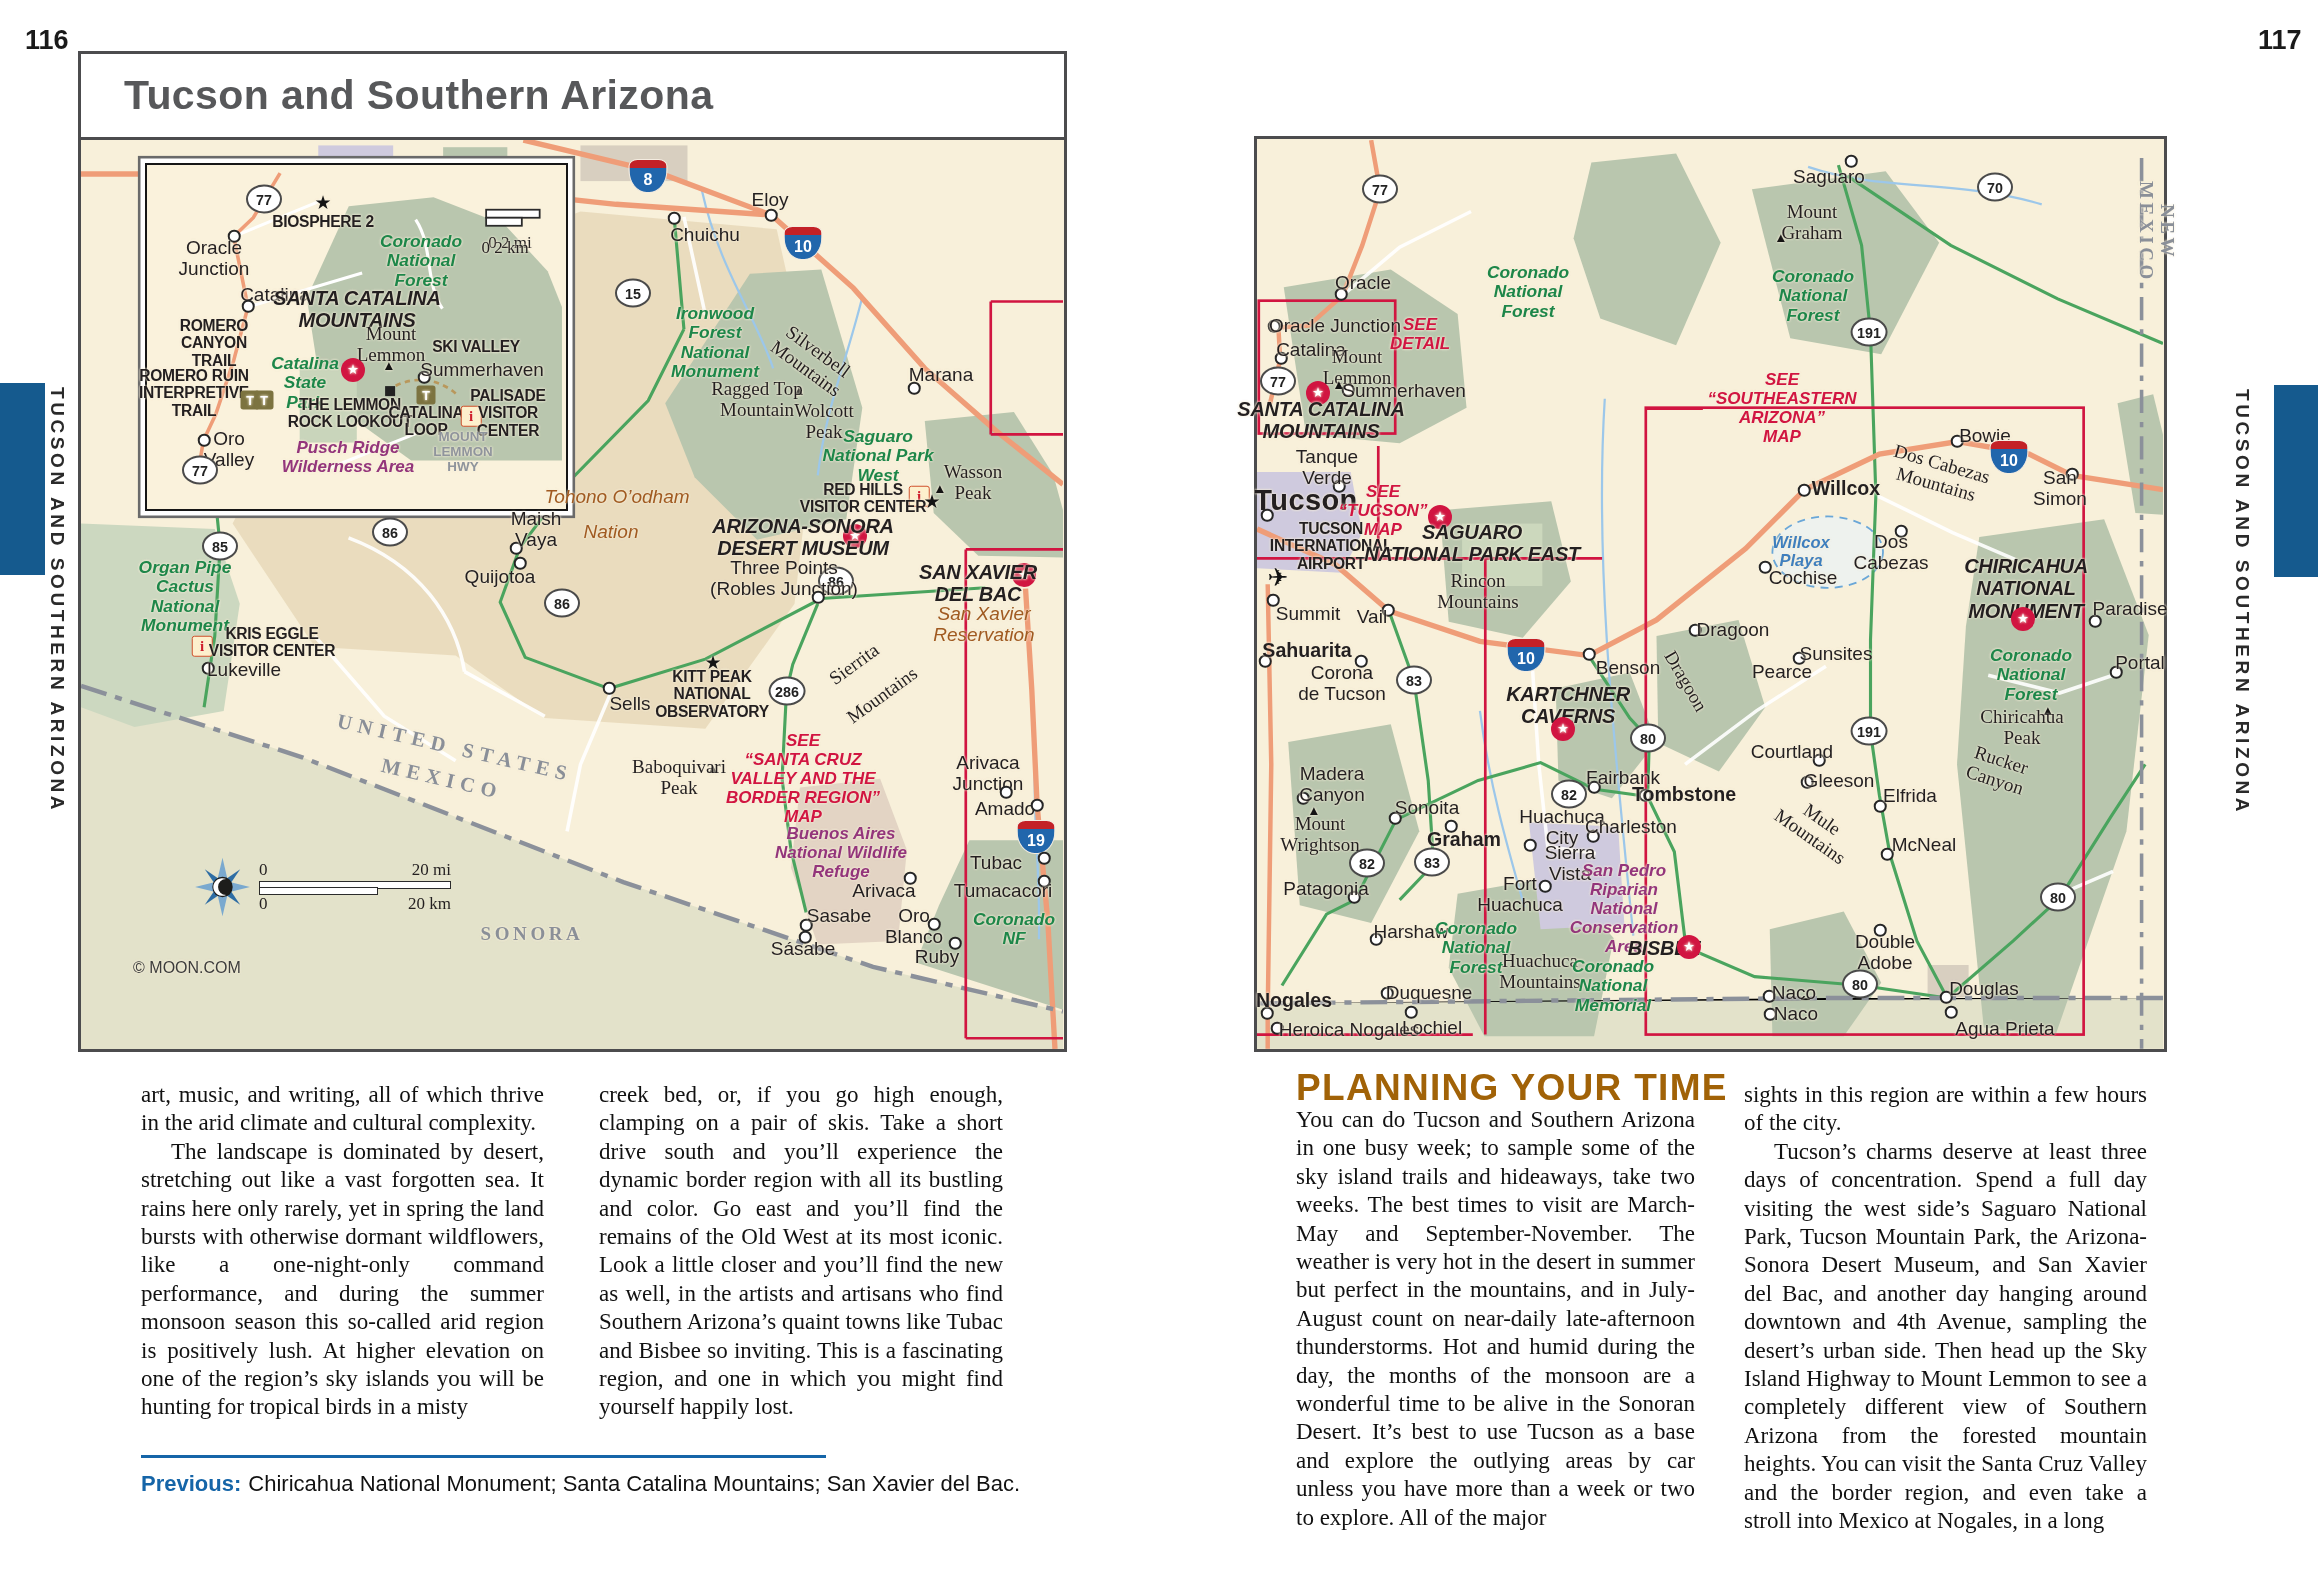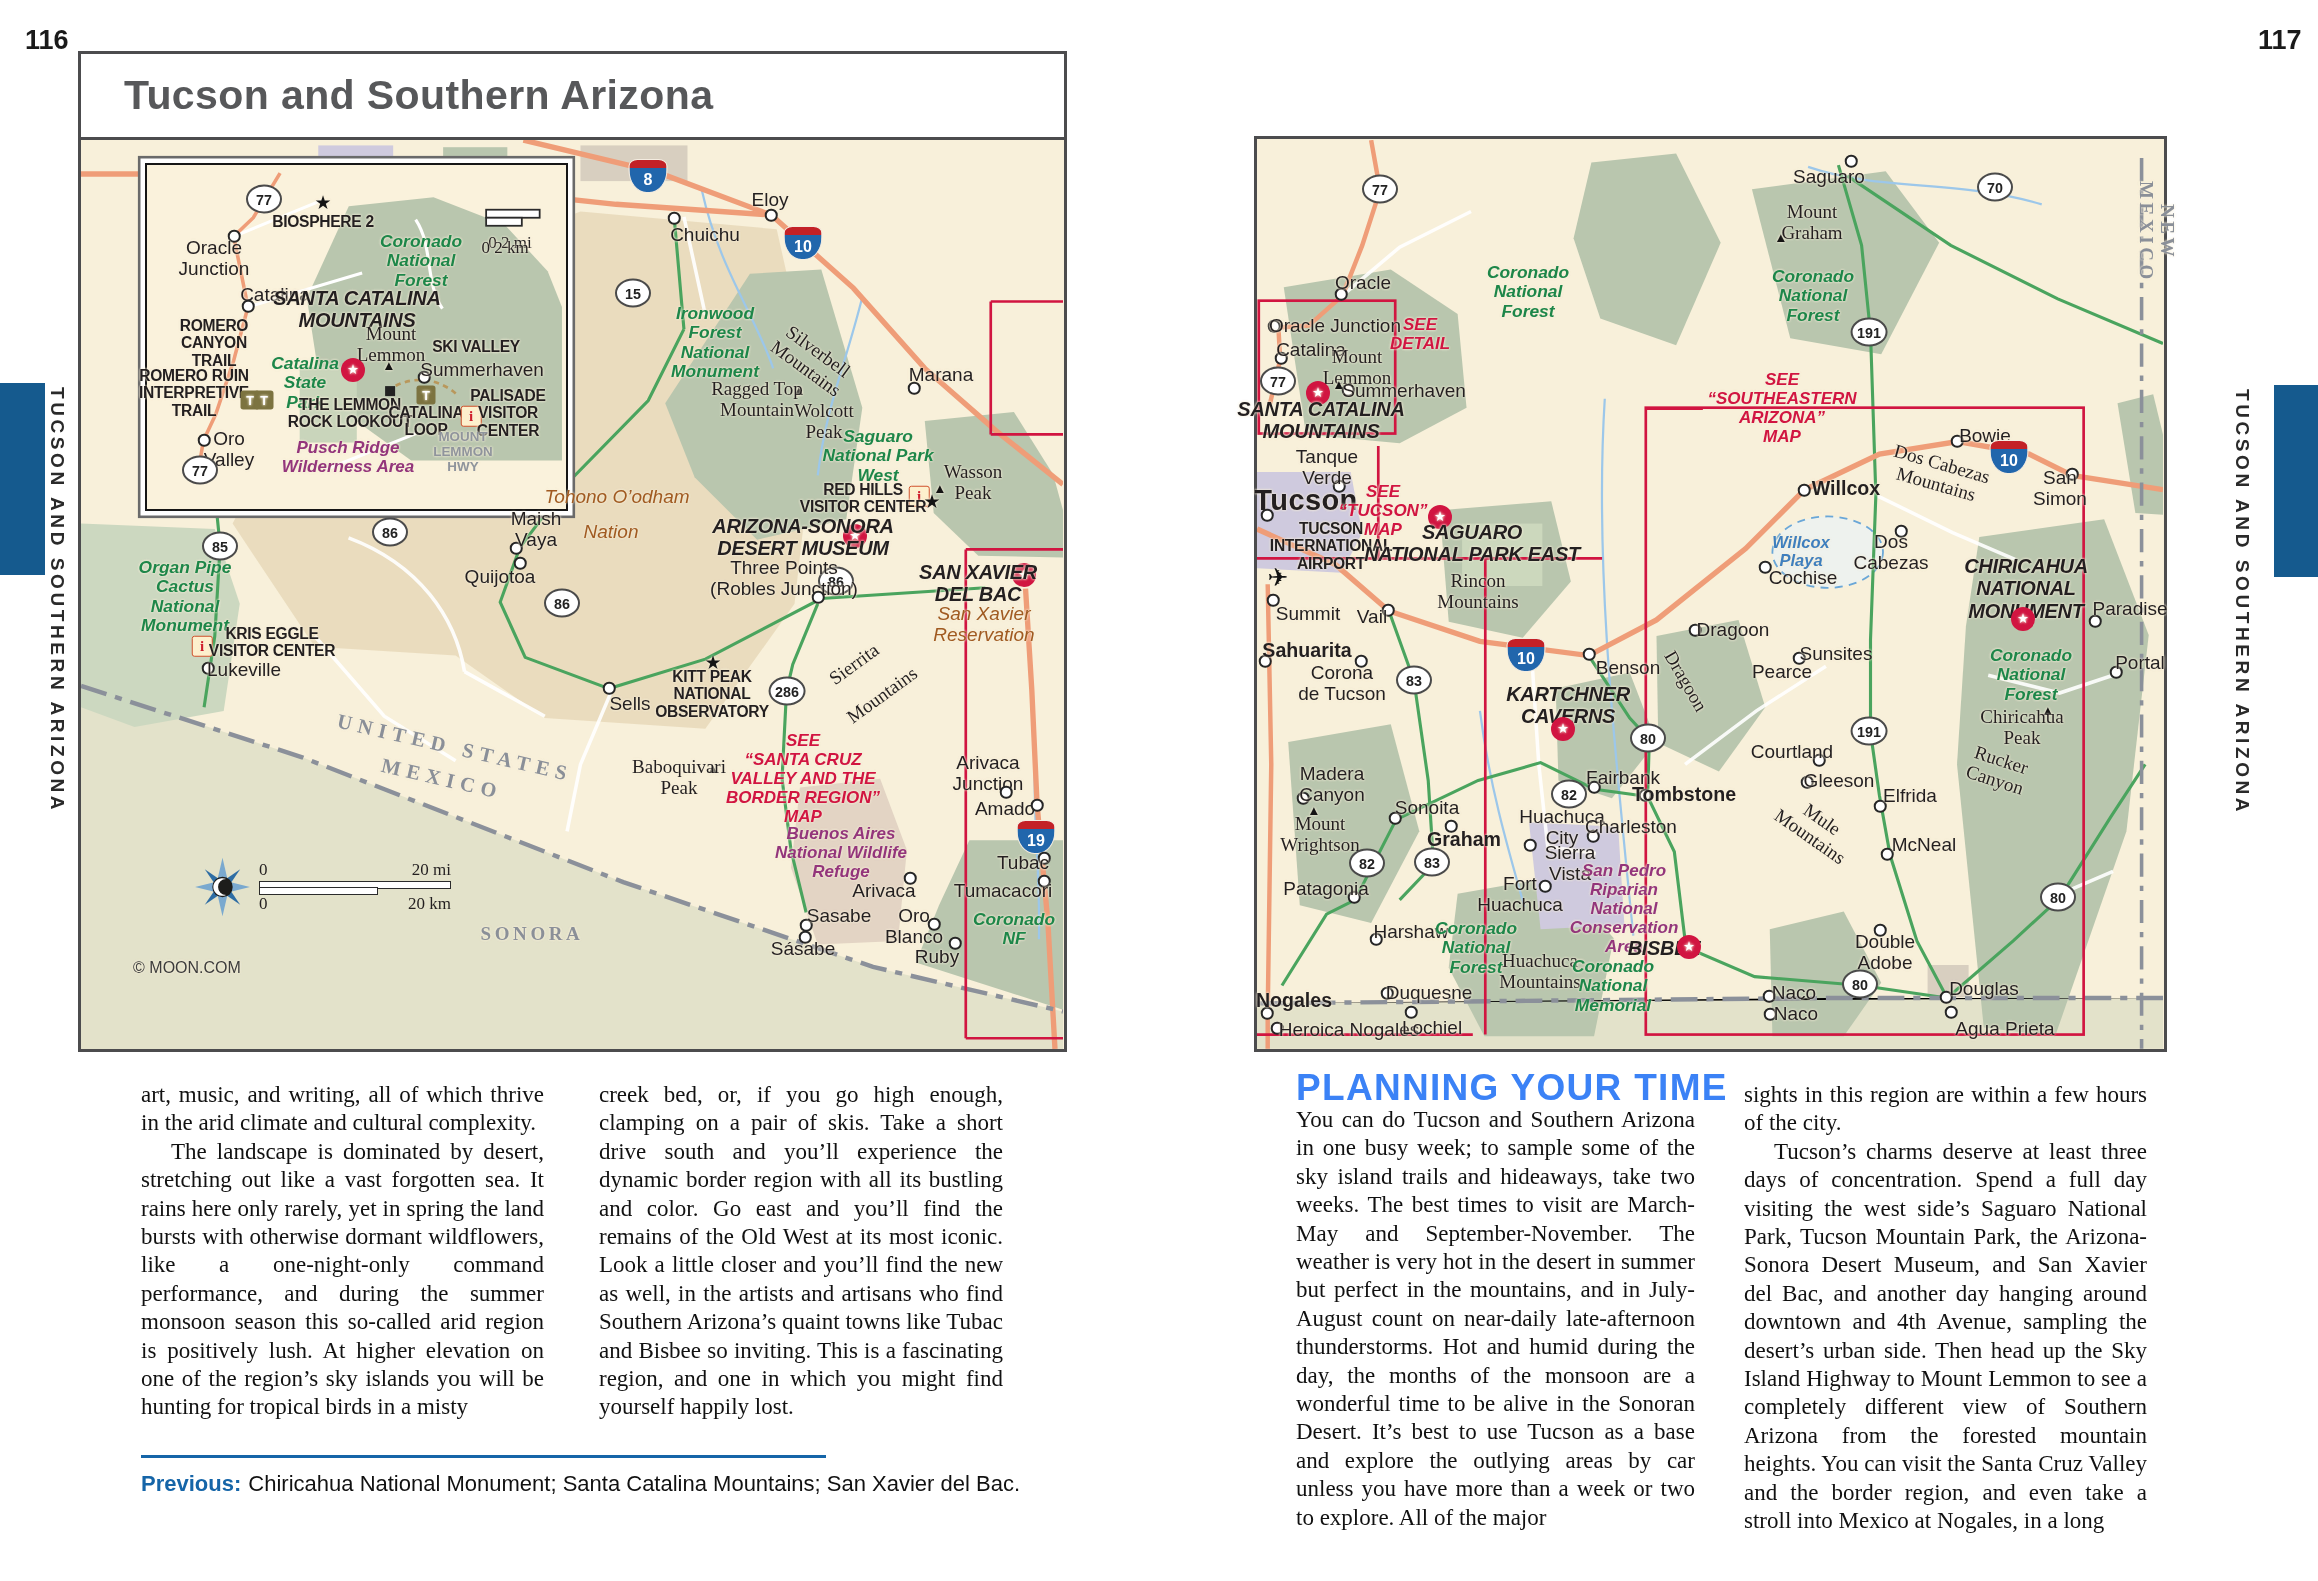--- a/index.html
+++ b/index.html
@@ -71,21 +71,21 @@
   #main-scale{position:absolute;left:259px;top:861px;width:192px;z-index:6;font-family:"Liberation Serif",serif;font-size:17px;}
   #main-scale .row{display:flex;justify-content:space-between;line-height:1;}
   #main-scale .bar{height:8px;background:#fff;border:1.8px solid #2b2b2b;box-sizing:border-box;margin:2.7px 0 0 0;}
   #main-scale .bar.km{width:62%;margin-top:-1.8px;}
 
   
   .bodycol{position:absolute;z-index:2;font-family:"Liberation Serif",serif;font-size:23px;line-height:28.4px;
            text-align:justify;color:#111;}
   .bodycol p{margin:0;}
   .bodycol p.indent{text-indent:30px;}
-  #planning-heading{position:absolute;left:1296px;top:1067px;font-size:37px;font-weight:bold;color:#3b82f6;
+  #planning-heading{position:absolute;left:1296px;top:1067px;font-size:37px;font-weight:bold;color:#a16207;
                     letter-spacing:1.3px;z-index:2;}
   #previous-rule{position:absolute;left:141px;top:1455px;width:685px;height:2.7px;background:#1565a8;z-index:2;}
   #previous-caption{position:absolute;left:141px;top:1471px;font-size:22px;z-index:2;color:#111;}
   #previous-caption .prev-label{color:#1565a8;font-weight:bold;margin-right:7.1px;}
 </style>
 </head>
 <body>
 
 <div class="page-num" id="page-num-left">116</div>
 <div class="page-num" id="page-num-right">117</div>
@@ -296,21 +296,21 @@
     <div class="lbl town" style="left: 806px; top: 925px; transform: translate(-50%, -50%);"></div>
     <div class="lbl city" style="left: 839px; top: 916px; transform: translate(-50%, -50%);">Sasabe</div>
     <div class="lbl town" style="left: 805px; top: 937px; transform: translate(-50%, -50%);"></div>
     <div class="lbl city" style="left: 803px; top: 949px; transform: translate(-50%, -50%);">Sásabe</div>
     <div class="lbl city" style="left: 914px; top: 926px; transform: translate(-50%, -50%);">Oro
 Blanco</div>
     <div class="lbl town" style="left: 934px; top: 924px; transform: translate(-50%, -50%);"></div>
     <div class="lbl city" style="left: 937px; top: 957px; transform: translate(-50%, -50%);">Ruby</div>
     <div class="lbl town" style="left: 955px; top: 943px; transform: translate(-50%, -50%);"></div>
     <div class="lbl town" style="left: 1044px; top: 858px; transform: translate(-50%, -50%);"></div>
-    <div class="lbl city" style="left: 1023px; top: 863px; transform: translate(-50%, -50%);">Tubac</div>
+    <div class="lbl city" style="left: 996px; top: 863px; transform: translate(-50%, -50%);">Tubac</div>
     <div class="lbl town" style="left: 1044px; top: 881px; transform: translate(-50%, -50%);"></div>
     <div class="lbl city" style="left: 1003px; top: 891px; transform: translate(-50%, -50%);">Tumacacori</div>
     <div class="lbl forest" style="left: 1014px; top: 929px; transform: translate(-50%, -50%);">Coronado
 NF</div>
     <div class="lbl shield-us" style="left: 220px; top: 546px; transform: translate(-50%, -50%);">85</div>
     <div class="lbl forest" style="left: 185px; top: 597px; transform: translate(-50%, -50%);">Organ Pipe
 Cactus
 National
 Monument</div>
     <div class="lbl info" style="left: 202px; top: 646px; transform: translate(-50%, -50%);"></div>

